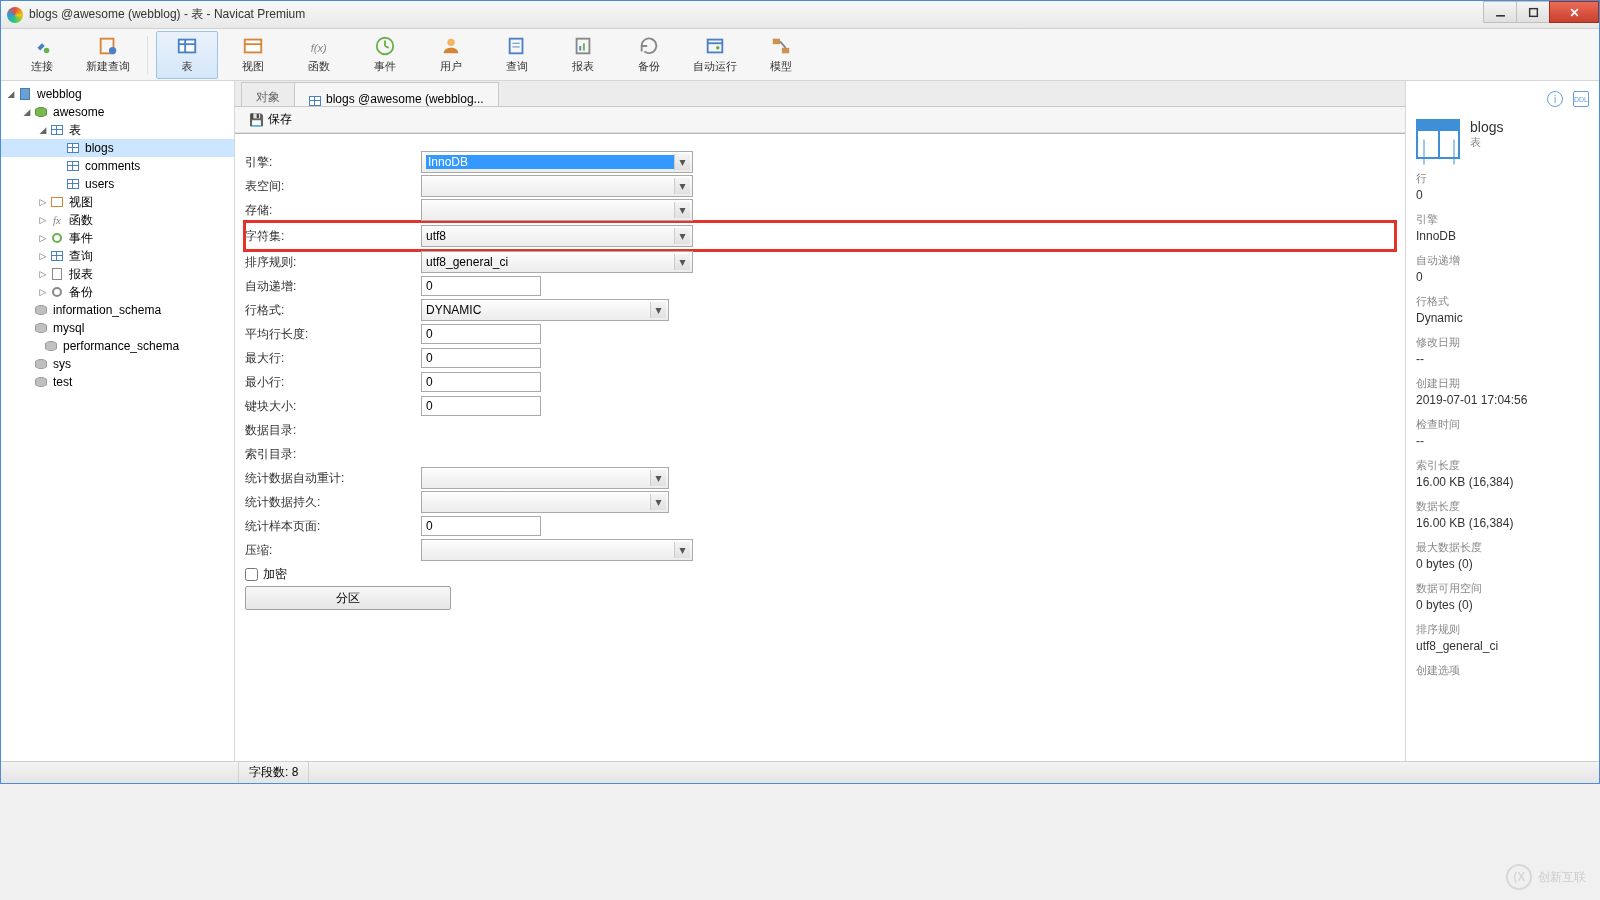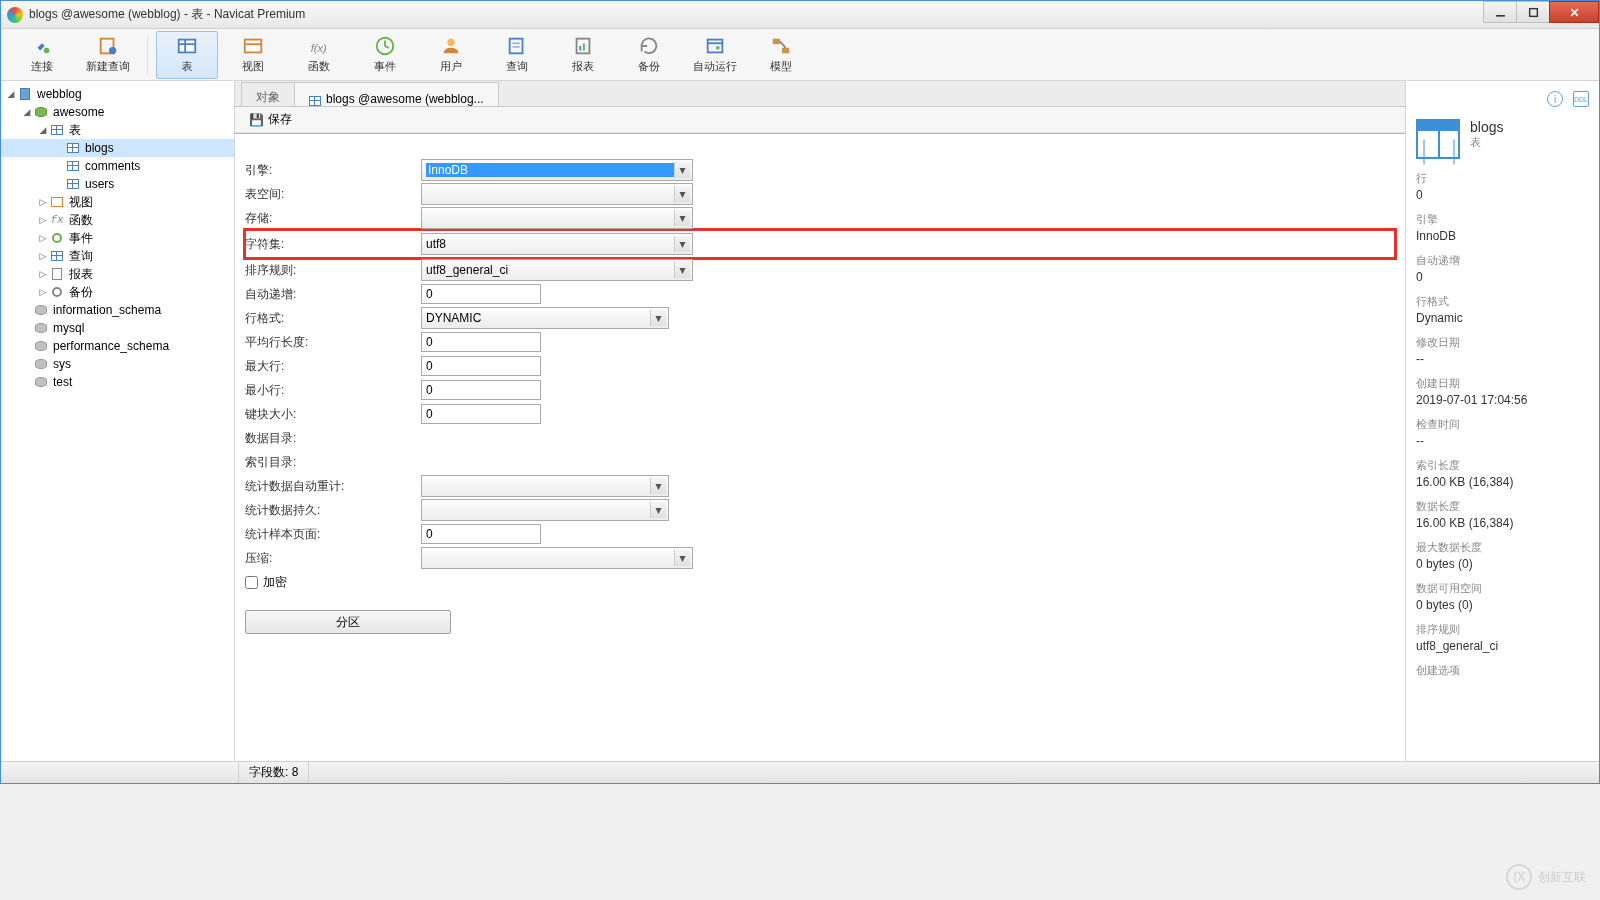--- a/index.html
+++ b/index.html
@@ -39,52 +39,52 @@
 .tree-item.selected{background:#cde6ff}
 .tree-item .twisty{width:12px;text-align:center;color:#666;font-size:9px}
 .tree-item .icon{width:16px;height:14px;margin-right:4px;display:flex;align-items:center;justify-content:center}
 .tree-item .label{flex:1}
 .ico-db{width:12px;height:10px;border-radius:50%/30%;background:#7ab84f;border:1px solid #5a8f3a}
 .ico-db.gray{background:#c0c0c0;border-color:#999}
 .ico-server{width:10px;height:12px;background:#6aa0d8;border:1px solid #4a7ca8}
 .ico-table{width:12px;height:10px;background:#fff;border:1px solid #4a80c8;position:relative}
 .ico-table::before{content:"";position:absolute;left:0;right:0;top:3px;height:1px;background:#4a80c8}
 .ico-table::after{content:"";position:absolute;top:0;bottom:0;left:4px;width:1px;background:#4a80c8}
-.ico-fx{font-style:italic;font-family:Liberation Mono, monospace;color:#888;font-size:11px}
+.ico-fx{font-style:italic;font-family:Liberation Serif, serif;color:#888;font-size:11px}
 
 
 .center{flex:1;display:flex;flex-direction:column;background:#f6f6f6;overflow:hidden}
 .tabstrip{height:26px;background:#ececec;display:flex;align-items:flex-end;border-bottom:1px solid #c9c9c9}
 .tab{height:24px;padding:0 14px;display:flex;align-items:flex-end;border:1px solid #c9c9c9;border-bottom:none;background:#f6f6f6;margin-right:-1px;font-size:12px}
 .tab.inactive{background:#ececec;color:#666}
 .tab .ico{margin-right:5px}
 
 .toolbar2{height:26px;display:flex;align-items:center;background:#f6f6f6;border-bottom:1px solid #e0e0e0;padding:0 6px}
 .toolbar2 .btn{display:flex;align-items:center;padding:2px 8px;cursor:default}
 .toolbar2 .btn .ico{margin-right:4px;color:#4a80c8}
 
 .subtabs{height:24px;display:flex;align-items:flex-end;background:#f6f6f6;padding-left:4px}
 .subtab{height:22px;padding:0 10px;display:flex;align-items:center;border:1px solid #b8b8b8;background:linear-gradient(#f8f8f8,#e8e8e8);margin-right:-1px;font-size:12px;cursor:default}
 .subtab.active{background:#fff;border-bottom-color:#fff;position:relative;z-index:1}
 
-.form-area{flex:1;background:#fff;border-top:1px solid #b8b8b8;padding:24px 10px;overflow:auto}
+.form-area{flex:1;background:#fff;border-top:1px solid #b8b8b8;padding:16px 10px;overflow:auto}
 .form-row{display:flex;align-items:center;height:24px;margin-bottom:0}
 .form-row .flabel{width:176px;font-size:12px;color:#333}
 .form-row .fcontrol{position:relative}
 .form-row.highlight{outline:3px solid #e5322b;outline-offset:-1px;padding:2px 0;height:28px}
 .combo{width:272px;height:22px;border:1px solid #aaa;background:linear-gradient(#fdfdfd,#ececec);display:flex;align-items:center;padding:0 4px;position:relative}
 .combo.wide{width:272px}
 .combo.med{width:248px}
 .combo .arrow{position:absolute;right:2px;top:2px;bottom:2px;width:16px;display:flex;align-items:center;justify-content:center;color:#555;border-left:1px solid #ccc;background:linear-gradient(#f4f4f4,#e0e0e0)}
 .combo .val{flex:1}
 .combo .val.sel{background:#3399ff;color:#fff;padding:0 2px}
 .textin{width:120px;height:20px;border:1px solid #aaa;padding:0 4px;background:#fff}
 .checkbox{display:flex;align-items:center}
 .checkbox input{margin-right:5px}
-.partition-btn{width:206px;height:24px;border:1px solid #a0a0a0;background:linear-gradient(#f8f8f8,#e6e6e6);text-align:center;line-height:22px;border-radius:2px;margin-top:16px;cursor:default}
+.partition-btn{width:206px;height:24px;border:1px solid #a0a0a0;background:linear-gradient(#f8f8f8,#e6e6e6);text-align:center;line-height:22px;border-radius:2px;margin-top:0;cursor:default}
 
 
 .infopanel{width:194px;background:#fff;border-left:1px solid #d6d6d6;padding:10px 10px;overflow:auto}
 .infopanel .panel-icons{display:flex;justify-content:flex-end;gap:10px;margin-bottom:12px}
 .infopanel .panel-icons span{width:16px;height:16px;border:1px solid #64a0dc;border-radius:50%;display:flex;align-items:center;justify-content:center;color:#64a0dc;font-size:10px}
 .infopanel .panel-icons span.sq{border-radius:2px}
 .infopanel .header{display:flex;align-items:flex-start;margin-bottom:12px}
 .infopanel .header .icon-big{width:44px;height:40px;background:#fff;border:2px solid #3d8fd8;position:relative;margin-right:10px}
 .infopanel .header .icon-big::before{content:"";position:absolute;left:0;right:0;top:0;height:10px;background:#3d8fd8}
 .infopanel .header .icon-big::after{content:"";position:absolute;left:50%;top:10px;bottom:0;width:2px;background:#3d8fd8;box-shadow:-15px 8px 0 -0.5px #3d8fd8,15px 8px 0 -0.5px #3d8fd8}
@@ -343,21 +343,21 @@
           </span>
           <span class="label">information_schema</span>
         </div>
         <div class="tree-item" style="padding-left:20px">
           <span class="twisty"></span>
           <span class="icon">
             <span class="ico-db gray"></span>
           </span>
           <span class="label">mysql</span>
         </div>
-        <div class="tree-item" style="padding-left:20px">
+        <div class="tree-item" style="padding-left:30px">
           <span class="twisty"></span>
           <span class="icon">
             <span class="ico-db gray"></span>
           </span>
           <span class="label">performance_schema</span>
         </div>
         <div class="tree-item" style="padding-left:20px">
           <span class="twisty"></span>
           <span class="icon">
             <span class="ico-db gray"></span>

